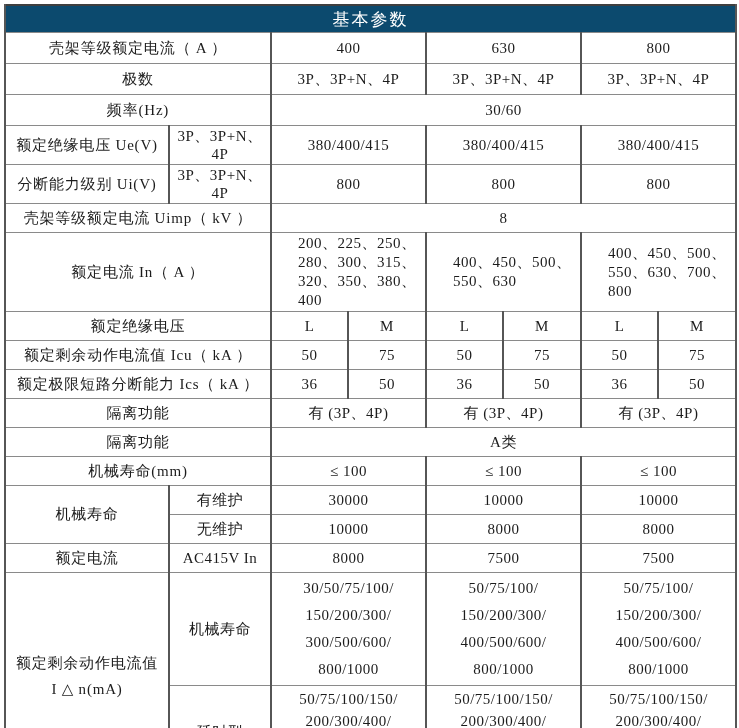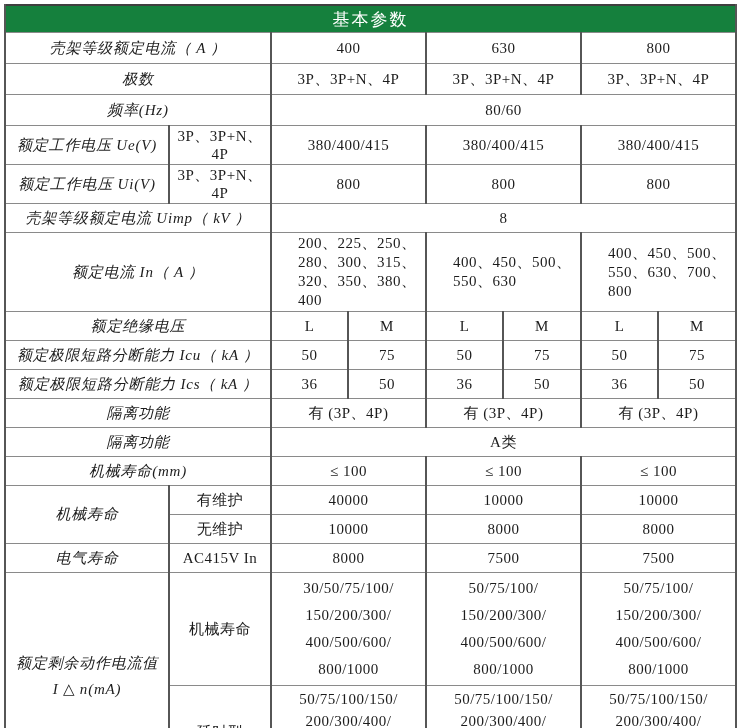--- a/index.html
+++ b/index.html
@@ -17,32 +17,32 @@
     border-left:2px solid #565656;
     border-right:2px solid #565656;
     text-align:center;
     vertical-align:middle;
     font-size:15px;
     padding:1px 2px;
     overflow:hidden;
     letter-spacing:0.5px;
   }
   td.title-cell{
-    background:#15803d;
+    background:#0c4a6e;
     color:#ffffff;
     font-size:17px;
     letter-spacing:2px;
     height:24px;
   }
   tr.h-std  td{height:28px;}
   tr.h-std2 td{height:26px;}
   tr.h-in   td{height:74px;}
   tr.h-res1 td{height:110px;}
   tr.h-res2 td{height:90px;}
-  td.lbl{letter-spacing:0.8px;font-style:italic;}
+  td.lbl{letter-spacing:0.8px;}
   td.left-list{
     text-align:left;
     padding-left:26px;
     white-space:pre-line;
     line-height:19px;
   }
   td.ml{white-space:pre-line;}
   tr.h-res1 td.ml{line-height:27px;}
   tr.h-res2 td.ml{line-height:22px;}
   td.lbl-ml{white-space:pre-line;line-height:26px;}
@@ -77,33 +77,33 @@
 
     <tr class="h-std">
       <td class="lbl" colspan="2">极数</td>
       <td colspan="2">3P、3P+N、4P</td>
       <td colspan="2">3P、3P+N、4P</td>
       <td colspan="2">3P、3P+N、4P</td>
     </tr>
 
     <tr class="h-std">
       <td class="lbl" colspan="2">频率(Hz)</td>
-      <td colspan="6">80/60</td>
-    </tr>
-
-    <tr class="h-std2">
-      <td class="lbl">额定工作电压 Ue(V)</td>
+      <td colspan="6">30/60</td>
+    </tr>
+
+    <tr class="h-std2">
+      <td class="lbl">额定绝缘电压 Ue(V)</td>
       <td>3P、3P+N、4P</td>
       <td colspan="2">380/400/415</td>
       <td colspan="2">380/400/415</td>
       <td colspan="2">380/400/415</td>
     </tr>
 
     <tr class="h-std2">
-      <td class="lbl">额定工作电压 Ui(V)</td>
+      <td class="lbl">分断能力级别 Ui(V)</td>
       <td>3P、3P+N、4P</td>
       <td colspan="2">800</td>
       <td colspan="2">800</td>
       <td colspan="2">800</td>
     </tr>
 
     <tr class="h-std2">
       <td class="lbl" colspan="2">壳架等级额定电流 Uimp（ kV ）</td>
       <td colspan="6">8</td>
     </tr>
@@ -125,21 +125,21 @@
       <td class="lbl" colspan="2">额定绝缘电压</td>
       <td>L</td>
       <td>M</td>
       <td>L</td>
       <td>M</td>
       <td>L</td>
       <td>M</td>
     </tr>
 
     <tr class="h-std2">
-      <td class="lbl" colspan="2">额定极限短路分断能力 Icu（ kA ）</td>
+      <td class="lbl" colspan="2">额定剩余动作电流值 Icu（ kA ）</td>
       <td>50</td>
       <td>75</td>
       <td>50</td>
       <td>75</td>
       <td>50</td>
       <td>75</td>
     </tr>
 
     <tr class="h-std2">
       <td class="lbl" colspan="2">额定极限短路分断能力 Ics（ kA ）</td>
@@ -166,47 +166,47 @@
     <tr class="h-std2">
       <td class="lbl" colspan="2">机械寿命(mm)</td>
       <td colspan="2">≤ 100</td>
       <td colspan="2">≤ 100</td>
       <td colspan="2">≤ 100</td>
     </tr>
 
     <tr class="h-std2">
       <td class="lbl" rowspan="2">机械寿命</td>
       <td>有维护</td>
-      <td colspan="2">40000</td>
+      <td colspan="2">30000</td>
       <td colspan="2">10000</td>
       <td colspan="2">10000</td>
     </tr>
 
     <tr class="h-std2">
       <td>无维护</td>
       <td colspan="2">10000</td>
       <td colspan="2">8000</td>
       <td colspan="2">8000</td>
     </tr>
 
     <tr class="h-std2">
-      <td class="lbl">电气寿命</td>
+      <td class="lbl">额定电流</td>
       <td>AC415V In</td>
       <td colspan="2">8000</td>
       <td colspan="2">7500</td>
       <td colspan="2">7500</td>
     </tr>
 
     <tr class="h-res1">
       <td class="lbl lbl-ml" rowspan="2">额定剩余动作电流值
 I △ n(mA)</td>
       <td>机械寿命</td>
       <td class="ml" colspan="2">30/50/75/100/
 150/200/300/
-400/500/600/
+300/500/600/
 800/1000</td>
       <td class="ml" colspan="2">50/75/100/
 150/200/300/
 400/500/600/
 800/1000</td>
       <td class="ml" colspan="2">50/75/100/
 150/200/300/
 400/500/600/
 800/1000</td>
     </tr>

